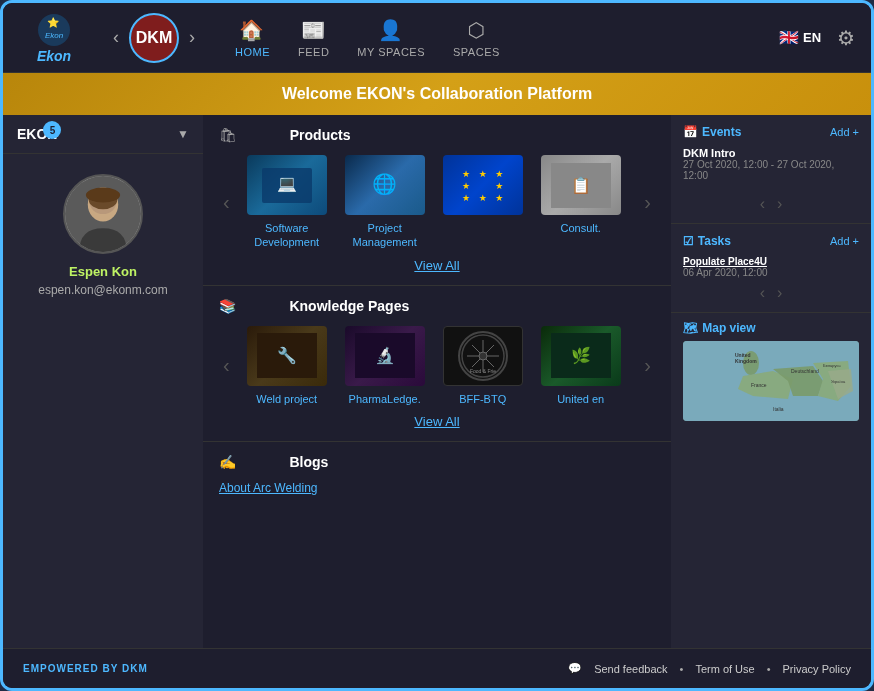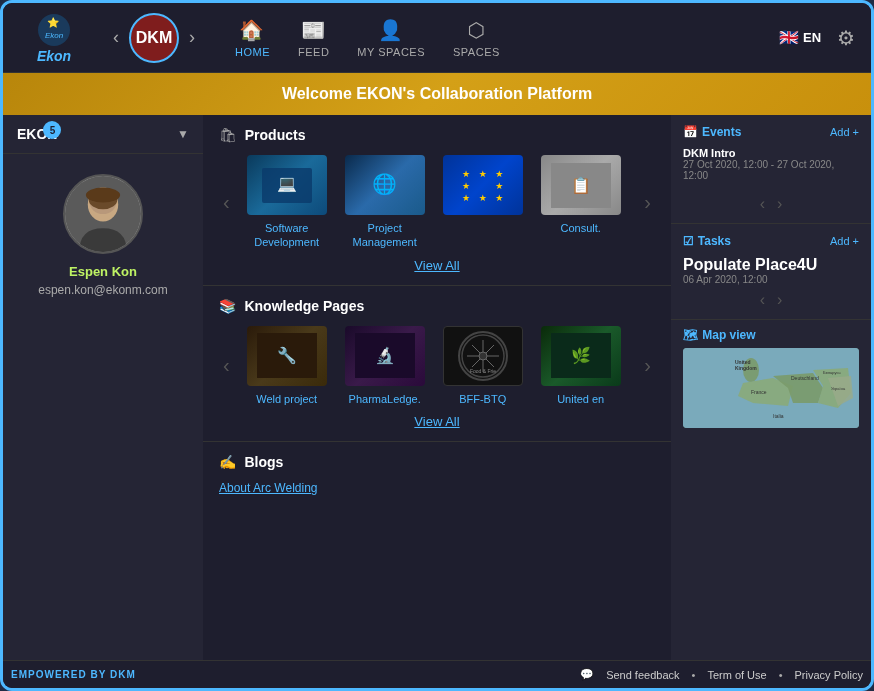--- a/index.html
+++ b/index.html
@@ -225,20 +225,21 @@
     .section-header {
       display: flex;
       align-items: center;
       gap: 8px;
       margin-bottom: 12px;
     }
     .section-title {
       color: white;
       font-size: 14px;
       font-weight: bold;
+      margin-left: 45px;
     }
     .section-icon {
       color: #aaa;
       font-size: 14px;
     }
     .cards-carousel {
       display: flex;
       align-items: center;
       gap: 8px;
     }
@@ -345,21 +346,22 @@
       gap: 12px;
       margin-top: 6px;
     }
     .panel-nav-arrow {
       color: #555;
       font-size: 16px;
       cursor: pointer;
     }
     .task-item .event-title {
       color: white;
-      font-size: 16px;
+      font-size: 10px;
+      text-decoration: underline;
     }
     .map-section {
       padding: 8px 12px;
     }
     .map-title {
       color: #4db8ff;
       font-size: 12px;
       font-weight: bold;
       display: flex;
       align-items: center;
@@ -370,25 +372,25 @@
       width: 100%;
       height: 80px;
       background: #5a8a6a;
       border-radius: 4px;
       overflow: hidden;
       position: relative;
     }
     
     .footer {
       background: #1e1e2e;
-      height: 28px;
+      height: 40px;
       display: flex;
       align-items: center;
       justify-content: space-between;
-      padding: 0 8px;
+      padding: 0 20px;
       border-top: 1px solid #333;
       flex-shrink: 0;
     }
     .footer-left {
       color: #4db8ff;
       font-size: 10px;
       font-weight: bold;
       letter-spacing: 1px;
     }
     .footer-right {

